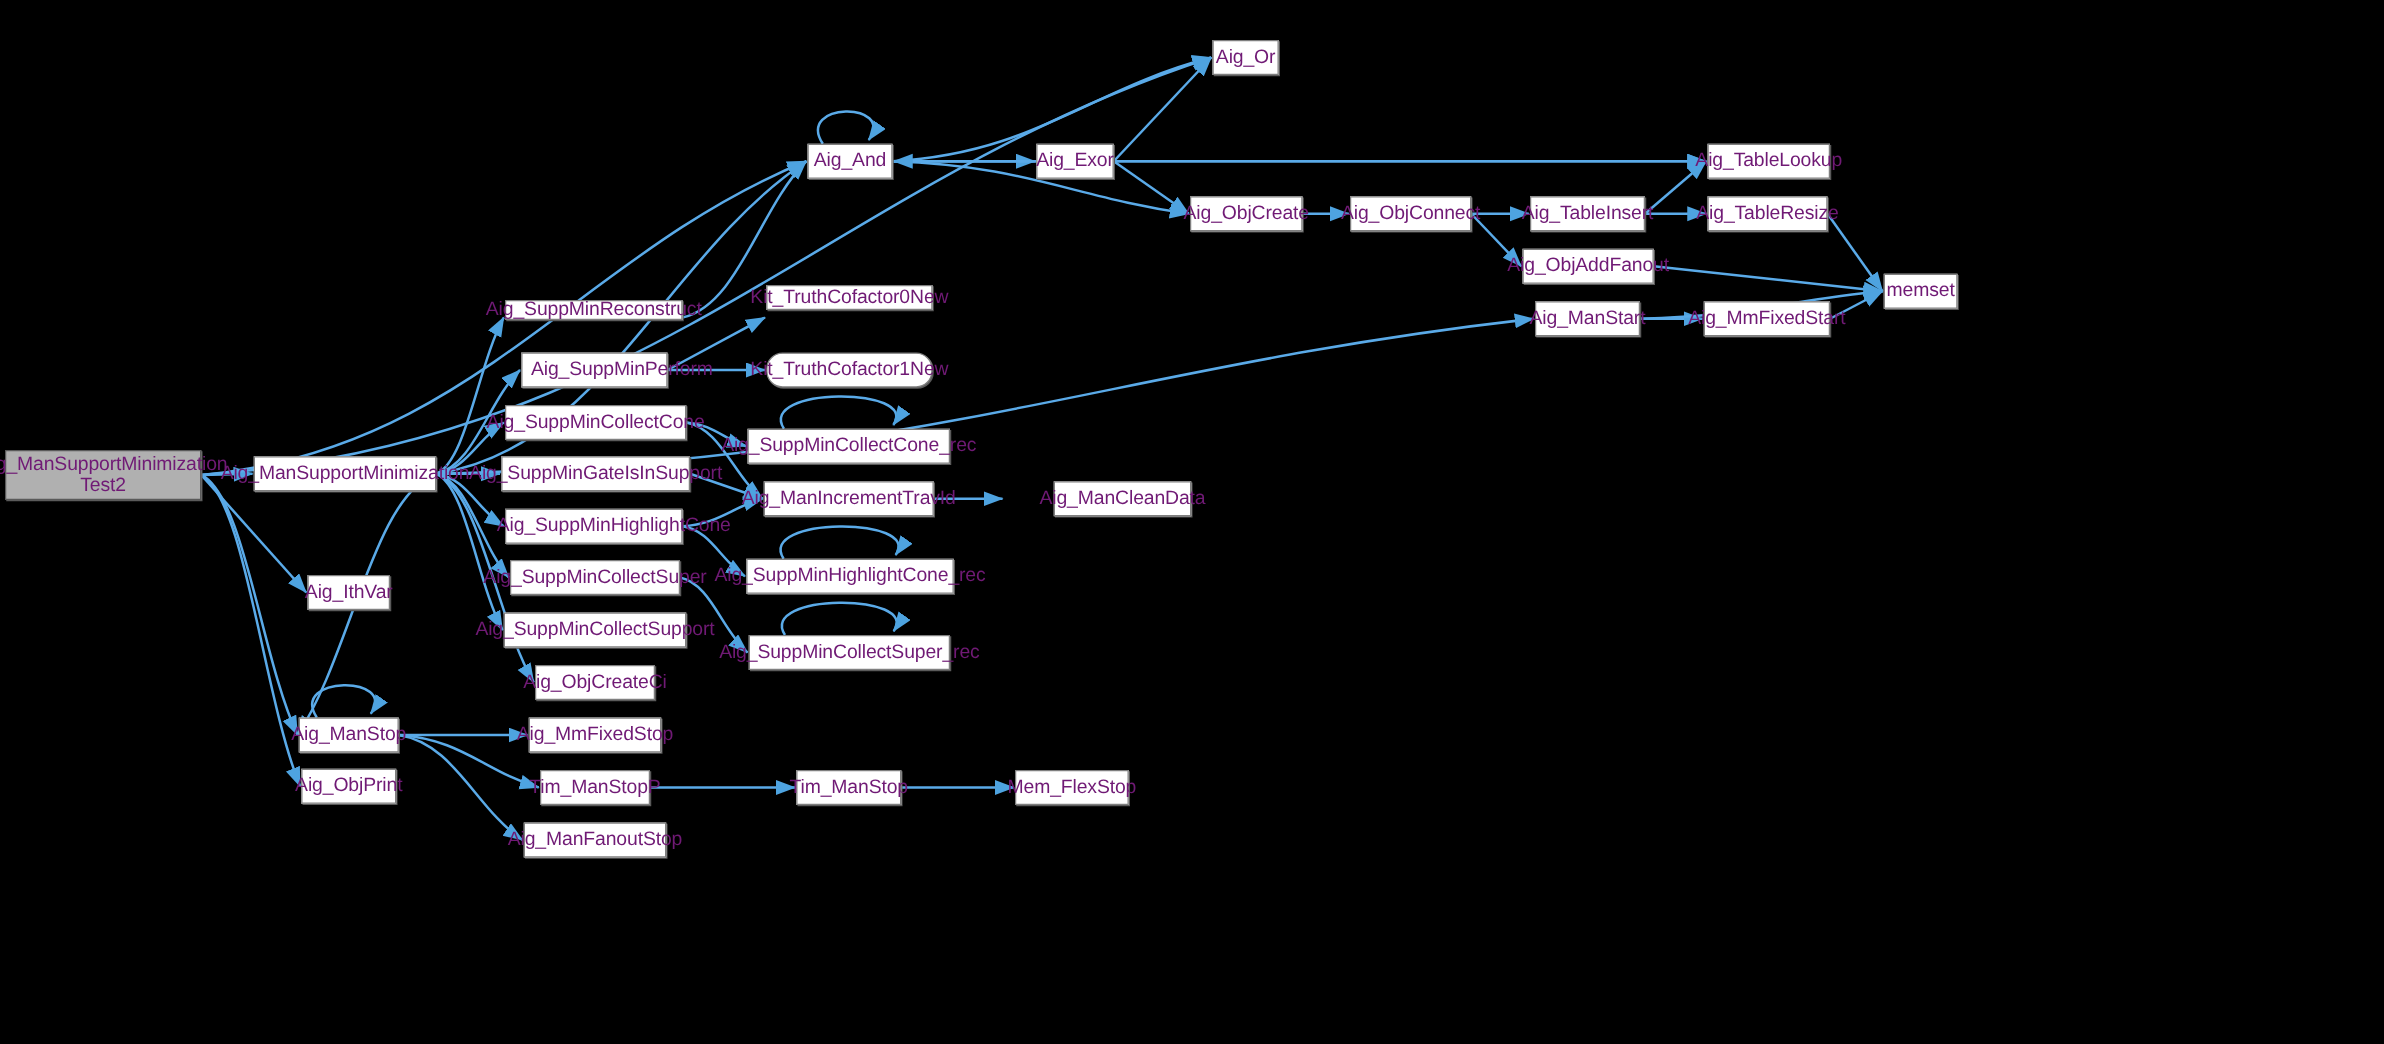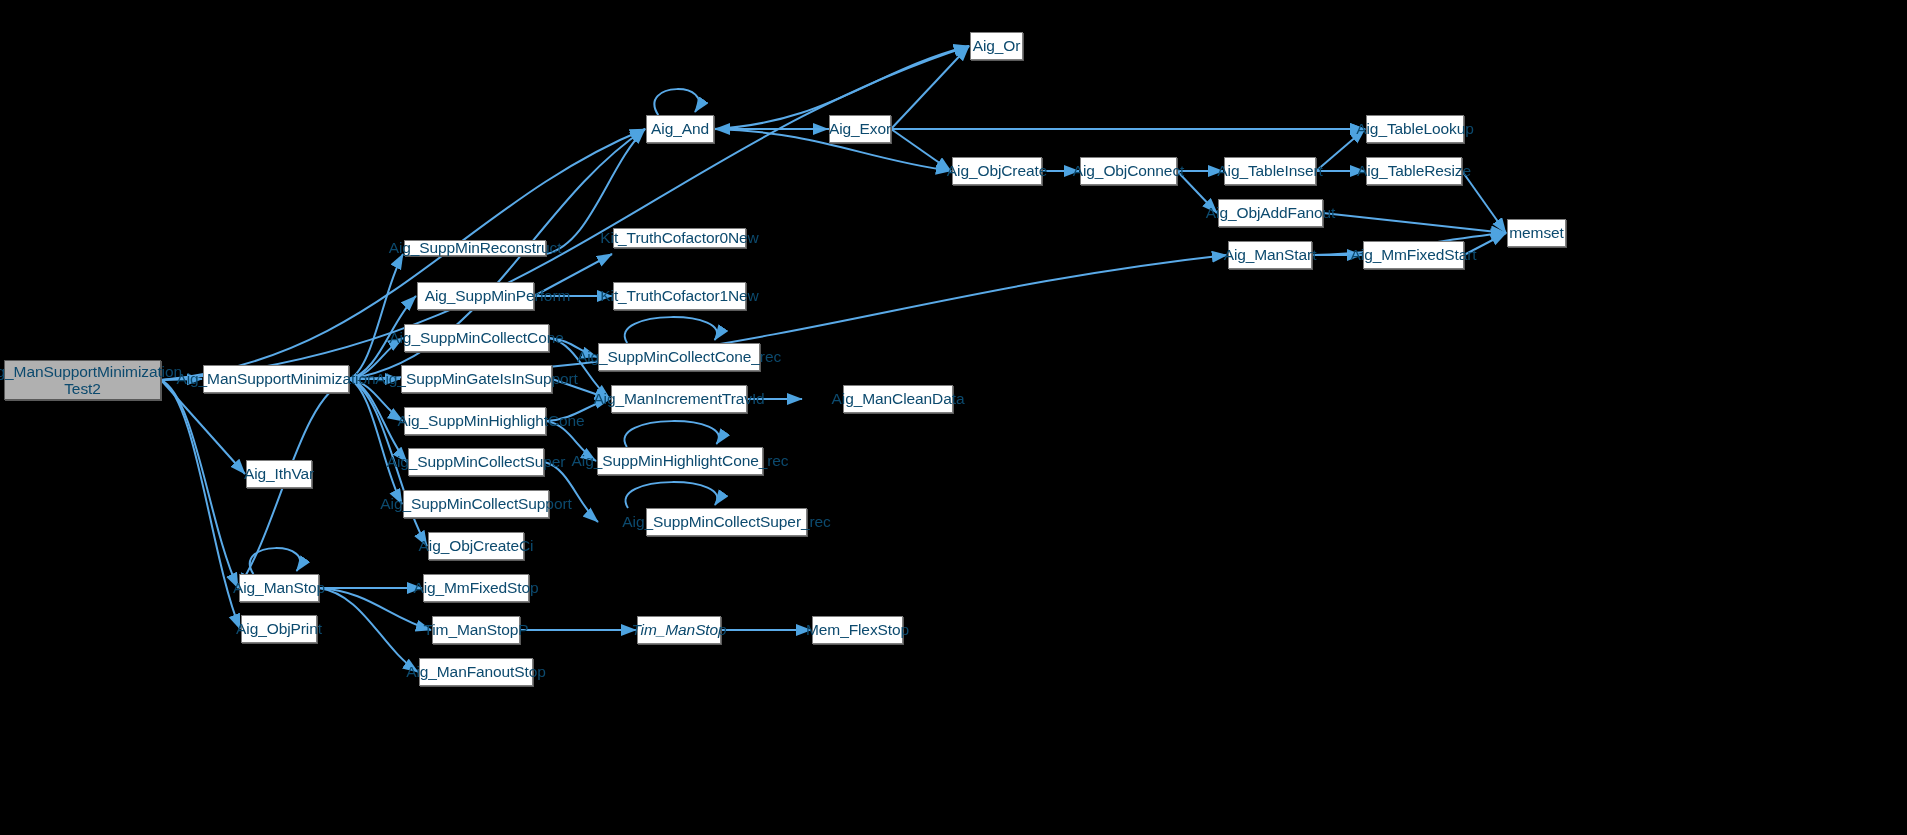--- a/index.html
+++ b/index.html
@@ -11,21 +11,21 @@
     overflow:hidden;
     font-family:"Liberation Sans", sans-serif;
   }
   svg#edges{position:absolute;left:0;top:0;width:1907px;height:835px;}
   .node{
     position:absolute;
     box-sizing:border-box;
     background:#ffffff;
     border:1px solid #7f7f7f;
     box-shadow:1px 1px 0 0 #5a5a5a;
-    color:#0c4a6e;
+    color:#701a75;
     font-size:15.5px;
     line-height:1.12;
     display:flex;
     align-items:center;
     justify-content:center;
     text-align:center;
     white-space:pre-line;
     letter-spacing:-0.1px;
     z-index:5;
   }
@@ -115,26 +115,26 @@
       <div class="node" style="left: 404px; top: 324px; width: 145px; height: 28px;">Aig_SuppMinCollectCone</div>
       <div class="node" style="left: 401px; top: 365px; width: 151px; height: 28px;">Aig_SuppMinGateIsInSupport</div>
       <div class="node" style="left: 404px; top: 407px; width: 142px; height: 28px; padding-left: 32px;">Aig_SuppMinHighlightCone</div>
       <div class="node" style="left: 408px; top: 448px; width: 136px; height: 28px;">Aig_SuppMinCollectSuper</div>
       <div class="node" style="left: 403px; top: 490px; width: 146px; height: 28px;">Aig_SuppMinCollectSupport</div>
       <div class="node" style="left: 428px; top: 532px; width: 96px; height: 28px;">Aig_ObjCreateCi</div>
       <div class="node" style="left: 423px; top: 574px; width: 106px; height: 28px;">Aig_MmFixedStop</div>
       <div class="node" style="left: 432px; top: 616px; width: 88px; height: 28px;">Tim_ManStopP</div>
       <div class="node" style="left: 419px; top: 658px; width: 114px; height: 28px;">Aig_ManFanoutStop</div>
       <div class="node" style="left: 613px; top: 228px; width: 133px; height: 20px;">Kit_TruthCofactor0New</div>
-      <div class="node" style="left: 613px; top: 282px; width: 133px; height: 28px;">Kit_TruthCofactor1New</div>
+      <div class="node" style="left: 613px; top: 282px; width: 133px; height: 28px; border-radius: 13px;">Kit_TruthCofactor1New</div>
       <div class="node" style="left: 598px; top: 343px; width: 162px; height: 28px;">Aig_SuppMinCollectCone_rec</div>
       <div class="node" style="left: 611px; top: 385px; width: 136px; height: 28px;">Aig_ManIncrementTravId</div>
       <div class="node" style="left: 597px; top: 447px; width: 166px; height: 28px;">Aig_SuppMinHighlightCone_rec</div>
-      <div class="node" style="left: 599px; top: 508px; width: 161px; height: 28px; margin-left: 47px;">Aig_SuppMinCollectSuper_rec</div>
-      <div class="node" style="left: 637px; top: 616px; width: 84px; height: 28px; font-style: italic;">Tim_ManStop</div>
+      <div class="node" style="left: 599px; top: 508px; width: 161px; height: 28px;">Aig_SuppMinCollectSuper_rec</div>
+      <div class="node" style="left: 637px; top: 616px; width: 84px; height: 28px;">Tim_ManStop</div>
       <div class="node" style="left: 803px; top: 385px; width: 110px; height: 28px; margin-left: 40px;">Aig_ManCleanData</div>
       <div class="node" style="left: 812px; top: 616px; width: 91px; height: 28px;">Mem_FlexStop</div>
       <div class="node" style="left: 646px; top: 115px; width: 68px; height: 28px;">Aig_And</div>
       <div class="node" style="left: 829px; top: 115px; width: 62px; height: 28px;">Aig_Exor</div>
       <div class="node" style="left: 970px; top: 32px; width: 53px; height: 28px;">Aig_Or</div>
       <div class="node" style="left: 952px; top: 157px; width: 90px; height: 28px;">Aig_ObjCreate</div>
       <div class="node" style="left: 1080px; top: 157px; width: 97px; height: 28px;">Aig_ObjConnect</div>
       <div class="node" style="left: 1224px; top: 157px; width: 92px; height: 28px;">Aig_TableInsert</div>
       <div class="node" style="left: 1218px; top: 199px; width: 105px; height: 28px;">Aig_ObjAddFanout</div>
       <div class="node" style="left: 1228px; top: 241px; width: 84px; height: 28px;">Aig_ManStart</div>

